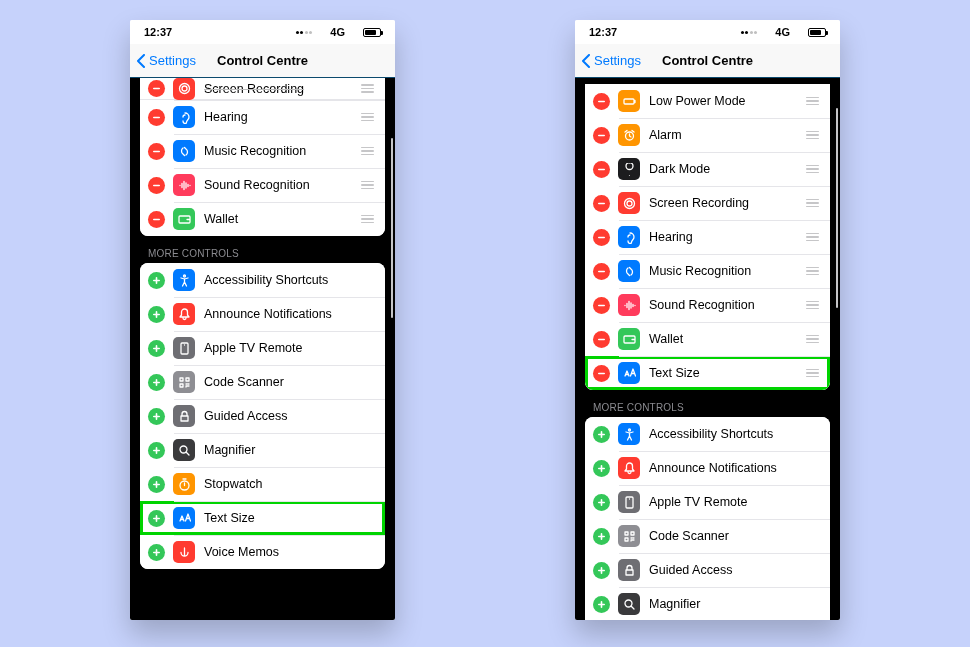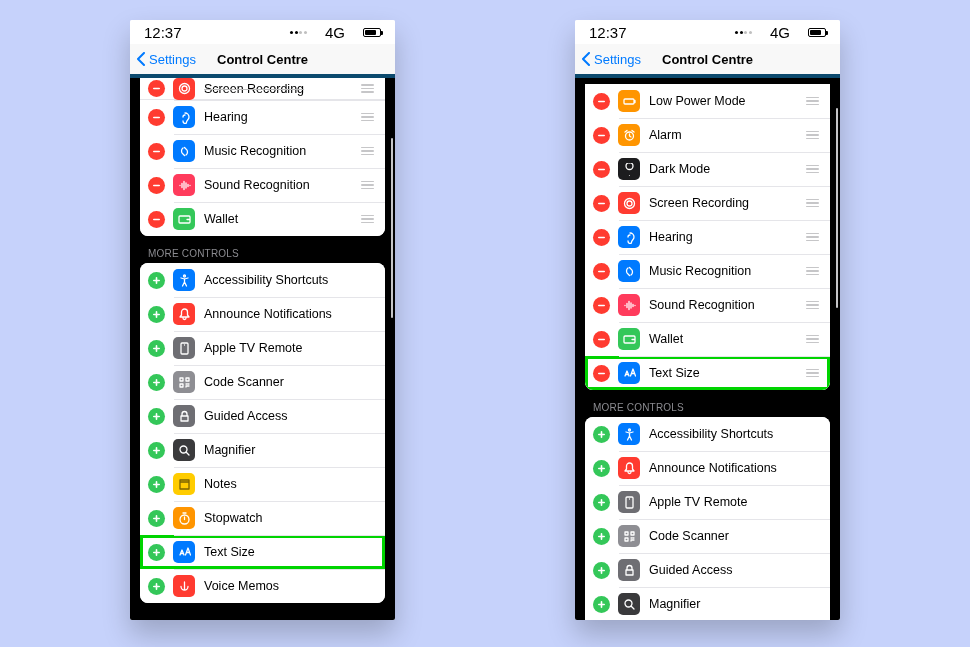--- a/index.html
+++ b/index.html
@@ -22,37 +22,37 @@
     position: relative;
     overflow: hidden;
   }
   .statusbar {
     height: 22px;
     background: #fff;
     display: flex;
     align-items: center;
     justify-content: space-between;
     padding: 12px 14px;
-    font-size: 15px;
-    font-weight: 400;
+    font-size: 11px;
+    font-weight: 700;
     color: #000;
   }
   .status-right { display: flex; align-items: center; gap: 18px; }
   .sig-dots { display: flex; gap: 1.5px; align-items: center; }
   .sig-dots span { width: 3px; height: 3px; border-radius: 50%; background: #000; display: inline-block; }
   .sig-dots span.off { background: #c0c0c0; }
   .battery {
     width: 18px; height: 9px; border: 1px solid #000; border-radius: 2px; position: relative;
   }
   .battery::after { content:""; position:absolute; right:-3px; top:2px; width:2px; height:4px; background:#000; border-radius:0 1px 1px 0;}
   .battery .fill { position:absolute; left:1px; top:1px; bottom:1px; width:11px; background:#000; border-radius:1px;}
   .navbar {
     height: 34px;
     background: #f8f8f8;
-    border-bottom: 4px solid #0c4a6e;
+    border-bottom: 1px solid #0c4a6e;
     display: flex;
     align-items: center;
     justify-content: center;
     position: relative;
     font-size: 13px;
   }
   .nav-title { font-weight: 600; color: #000; }
   .nav-back {
     position: absolute;
     left: 6px;
@@ -344,33 +344,20 @@
             </svg>
           </span>
           <span class="row-label">Magnifier</span>
         </div>
         <div class="row">
           <span class="btn-circle btn-add">
             <svg viewBox="0 0 10 10">
               <path d="M5 2v6M2 5h6" stroke="#fff" stroke-width="1.8" stroke-linecap="round"></path>
             </svg>
           </span>
-          <span class="app-icon" style="background:#ffcc00">
-            <svg viewBox="0 0 13 13">
-              <path d="M2 2h9v9H2zM2 4h9" fill="none" stroke="#7a6200" stroke-width="1.3" stroke-linecap="round" stroke-linejoin="round"></path>
-            </svg>
-          </span>
-          <span class="row-label">Notes</span>
-        </div>
-        <div class="row">
-          <span class="btn-circle btn-add">
-            <svg viewBox="0 0 10 10">
-              <path d="M5 2v6M2 5h6" stroke="#fff" stroke-width="1.8" stroke-linecap="round"></path>
-            </svg>
-          </span>
           <span class="app-icon" style="background:#ff9500">
             <svg viewBox="0 0 13 13">
               <path d="M6.5 12a4.5 4.5 0 1 0 0-9 4.5 4.5 0 0 0 0 9zM6.5 5v2.5M5 1h3" fill="none" stroke="#fff" stroke-width="1.3" stroke-linecap="round" stroke-linejoin="round"></path>
             </svg>
           </span>
           <span class="row-label">Stopwatch</span>
         </div>
         <div class="row highlight">
           <span class="btn-circle btn-add">
             <svg viewBox="0 0 10 10">

